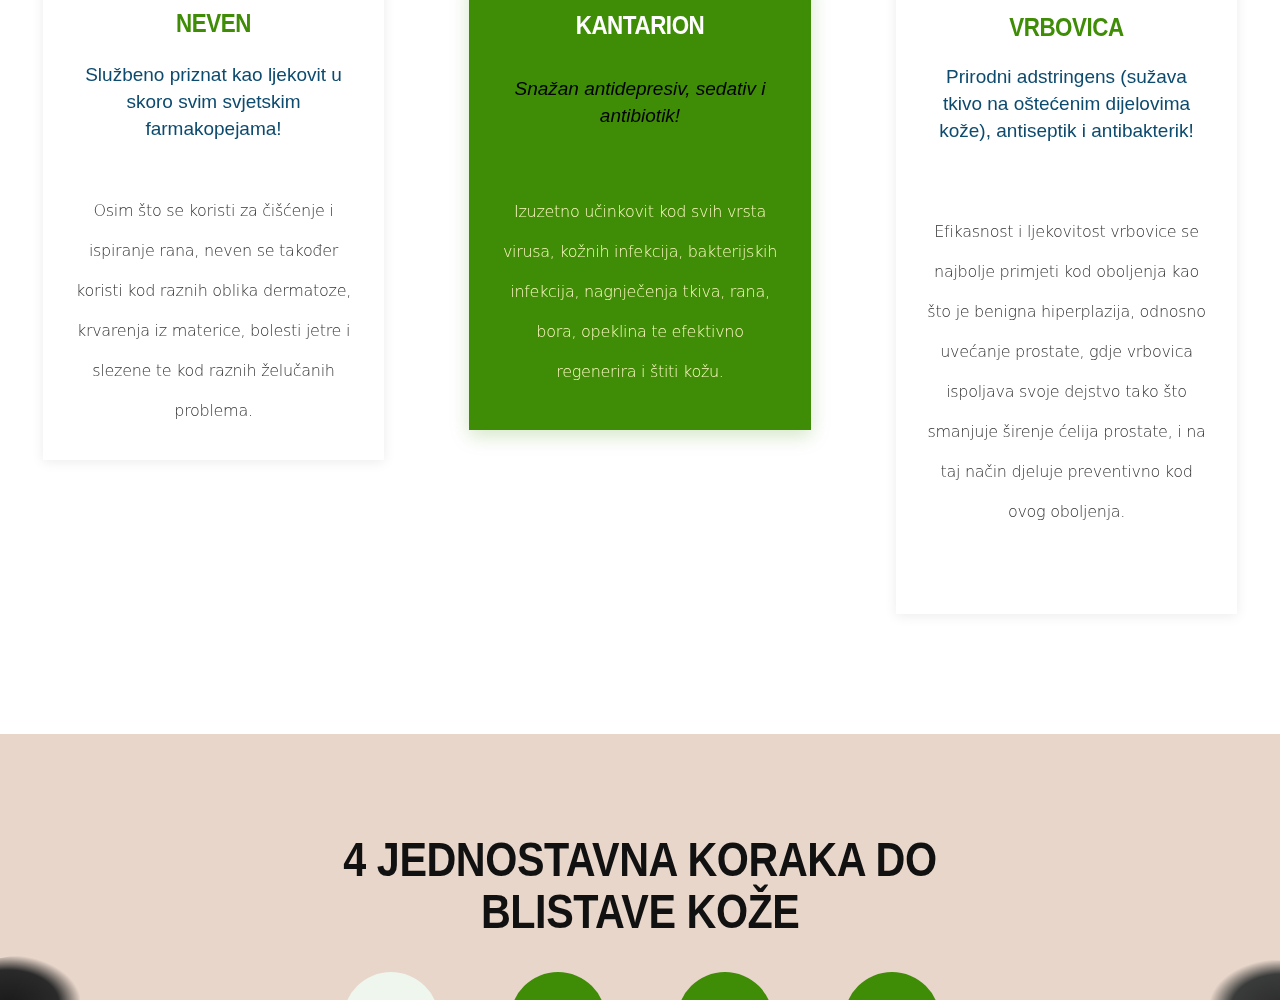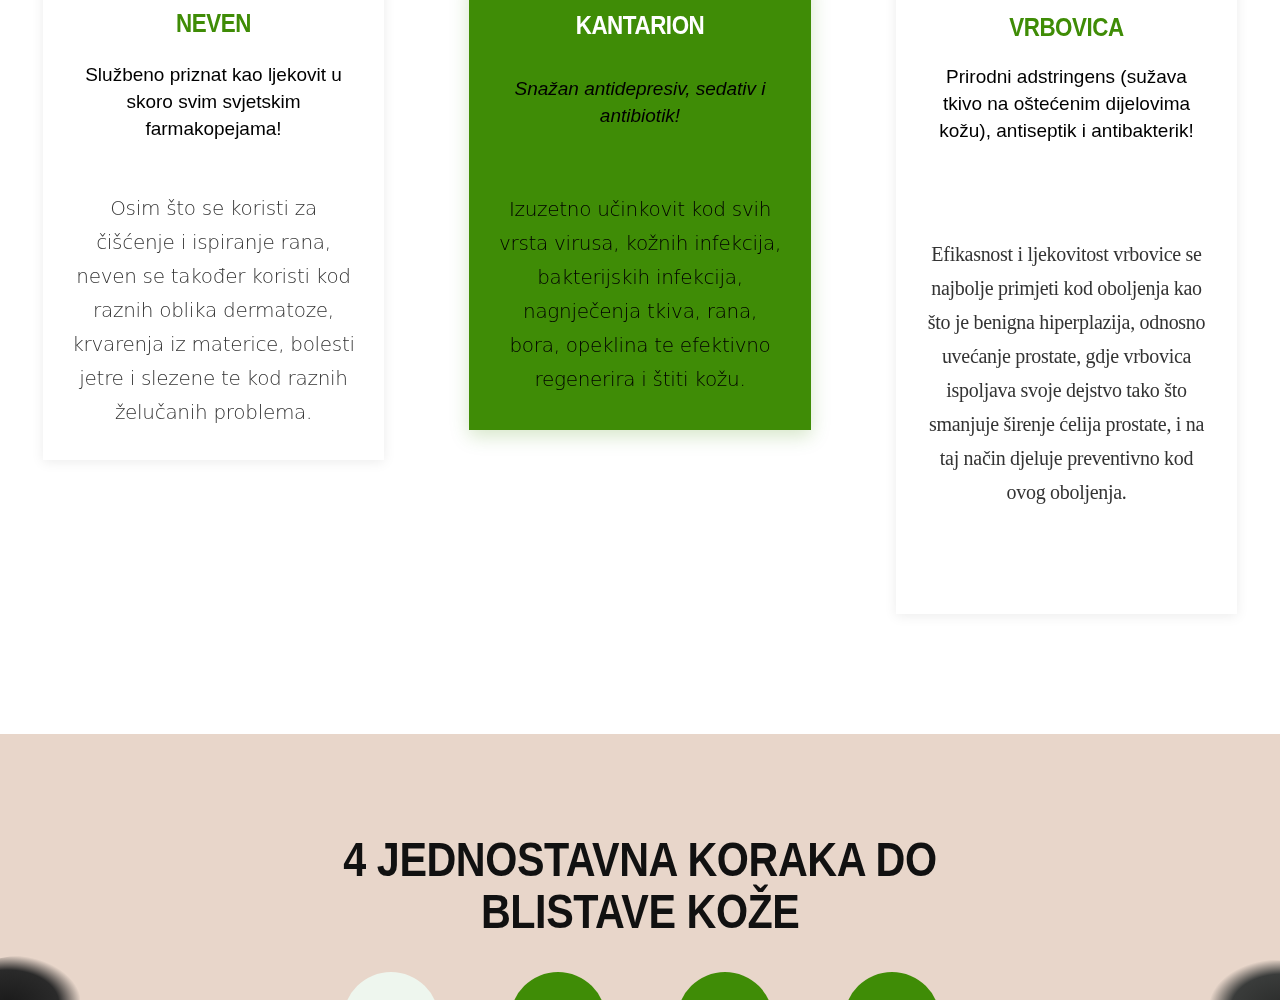--- a/index.html
+++ b/index.html
@@ -48,46 +48,46 @@
     .card.white .card-title { color: #3f8c06; }
     .card.green .card-title { color: #ffffff; }
 
     .card-subtitle {
       position: absolute;
       left: 30px; right: 30px;
       font-family: "Liberation Sans", sans-serif;
       font-size: 19px;
       line-height: 27px;
     }
-    .card.white .card-subtitle { color: #000000; }
+    .card.white .card-subtitle { color: #0c4a6e; }
     .card.green .card-subtitle { color: #000000; font-style: italic; }
 
     .card-body {
       position: absolute;
       left: 28px; right: 28px;
       font-family: "DejaVu Sans", sans-serif;
       font-weight: 300;
-      font-size: 20px;
-      line-height: 34px;
+      font-size: 16px;
+      line-height: 40px;
       letter-spacing: -0.3px;
     }
     .card.white .card-body { color: #333333; }
-    .card.green .card-body { color: #000000; }
+    .card.green .card-body { color: #fef9c3; }
 
     .card-neven .card-title { top: 28px; }
     .card-neven .card-subtitle { top: 81px; }
     .card-neven .card-body { top: 211px; }
 
     .card-kantarion .card-title { top: 30px; }
     .card-kantarion .card-subtitle { top: 95px; }
     .card-kantarion .card-body { top: 212px; }
 
     .card-vrbovica .card-title { top: 32px; }
     .card-vrbovica .card-subtitle { top: 83px; }
-    .card-vrbovica .card-body { top: 257px; font-family: Liberation Serif, serif; }
+    .card-vrbovica .card-body { top: 232px; }
 
     
     .steps-section {
       position: absolute;
       left: 0; top: 734px;
       width: 1280px;
       height: 266px;
       background: #e8d6ca;
       overflow: hidden;
     }
@@ -146,21 +146,21 @@
     </div>
 
     <div class="card green card-kantarion">
       <div class="card-title">KANTARION</div>
       <div class="card-subtitle">Snažan antidepresiv, sedativ i antibiotik!</div>
       <div class="card-body">Izuzetno učinkovit kod svih vrsta virusa, kožnih infekcija, bakterijskih infekcija, nagnječenja tkiva, rana, bora, opeklina te efektivno regenerira i štiti kožu.</div>
     </div>
 
     <div class="card white card-vrbovica">
       <div class="card-title">VRBOVICA</div>
-      <div class="card-subtitle">Prirodni adstringens (sužava tkivo na oštećenim dijelovima kožu), antiseptik i antibakterik!</div>
+      <div class="card-subtitle">Prirodni adstringens (sužava tkivo na oštećenim dijelovima kože), antiseptik i antibakterik!</div>
       <div class="card-body">Efikasnost i ljekovitost vrbovice se najbolje primjeti kod oboljenja kao što je benigna hiperplazija, odnosno uvećanje prostate, gdje vrbovica ispoljava svoje dejstvo tako što smanjuje širenje ćelija prostate, i na taj način djeluje preventivno kod ovog oboljenja.</div>
     </div>
 
   </section>
 
   <section class="steps-section">
     <div class="hair-left"></div>
     <div class="hair-right"></div>
 
     <h2 class="steps-heading">

